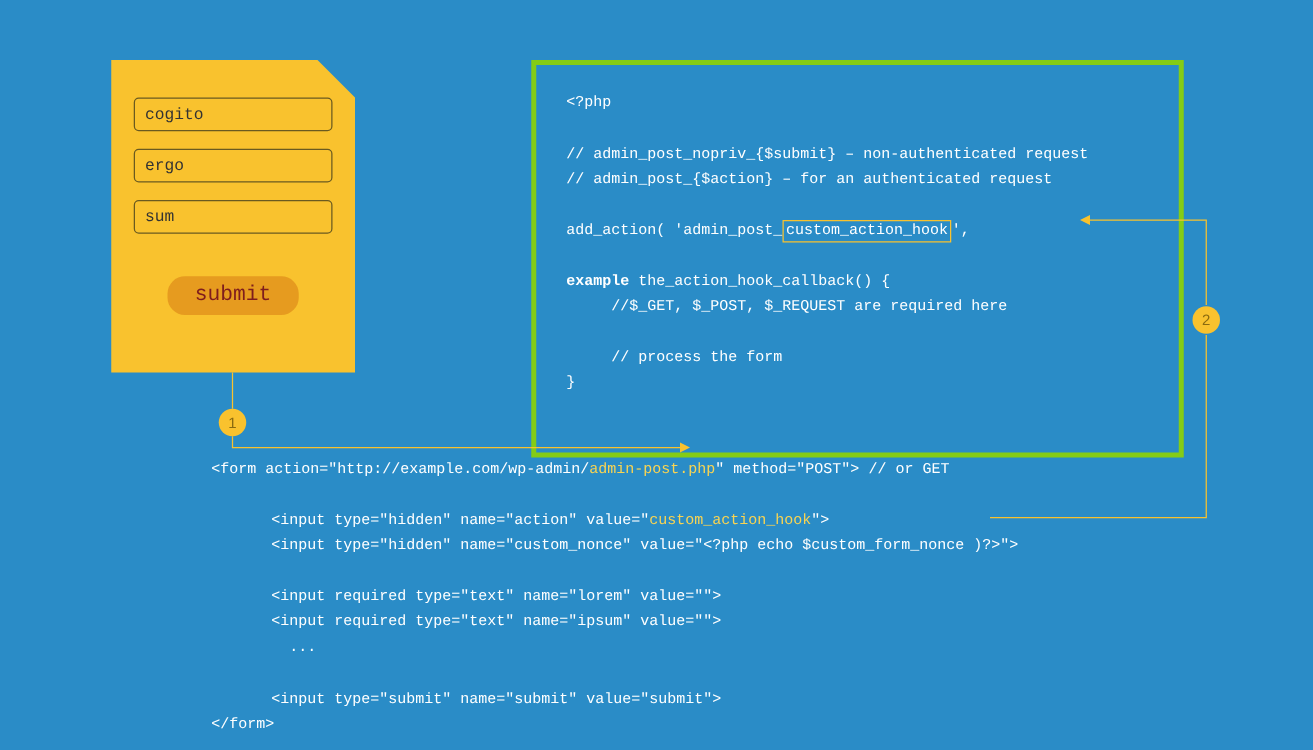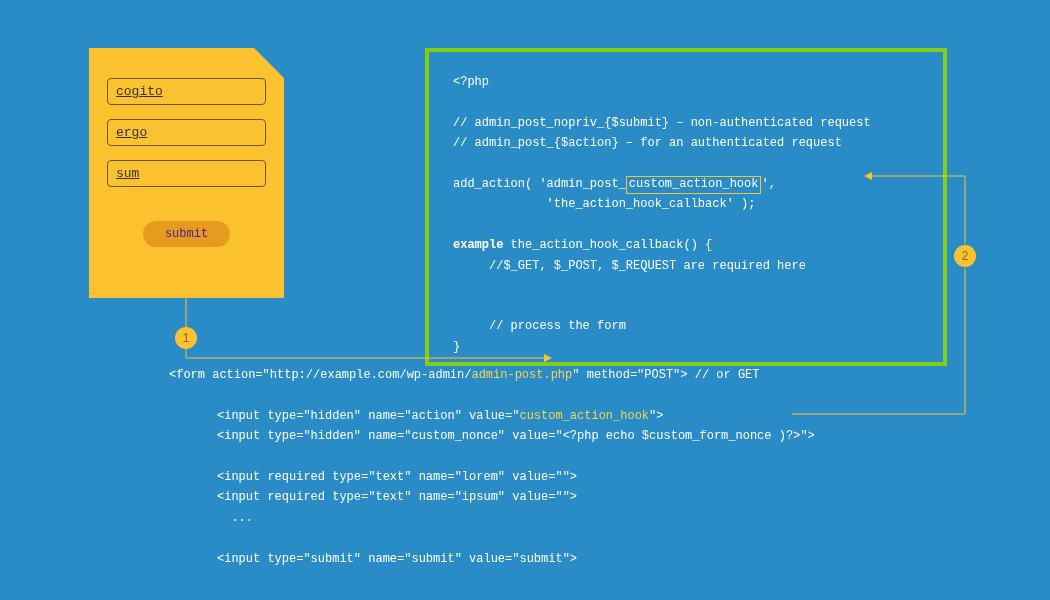--- a/index.html
+++ b/index.html
@@ -32,32 +32,31 @@
   .field {
     border: 1px solid #6a5a20;
     border-radius: 4px;
     padding: 5px 8px;
     margin-bottom: 14px;
     color: #333;
     font-family: 'Courier New', monospace;
     font-size: 13px;
     background: transparent;
     width: 100%;
-    text-decoration: underline;
   }
   .submit-btn {
     display: block;
     margin: 20px auto 0 auto;
     background: #e69b1f;
     border: none;
     border-radius: 14px;
     padding: 6px 22px;
-    color: #4c1d95;
+    color: #7f1d1d;
     font-family: 'Courier New', monospace;
-    font-size: 12px;
+    font-size: 17px;
   }
   .php-panel {
     position: absolute;
     left: 425px;
     top: 48px;
     width: 522px;
     height: 318px;
     border: 4px solid #84cc16;
     padding: 20px 24px;
     color: #fff;
@@ -118,46 +117,46 @@
 
 <div class="php-panel">
   <div>&lt;?php</div>
   <br>
   <div>// admin_post_nopriv_{$submit} – non-authenticated request</div>
   <div>// admin_post_{$action} – for an authenticated request</div>
   <br>
   <div>
     <span>add_action( 'admin_post_</span><span class="hook-box">custom_action_hook</span><span>',</span>
   </div>
-  <div style="white-space:pre;">             'the_action_hook_callback' );</div>
   <br>
   <div>
     <span class="kw">example</span><span> the_action_hook_callback() {</span>
   </div>
   <div style="white-space:pre;">     //$_GET, $_POST, $_REQUEST are required here</div>
   <br>
-  <div style="white-space:pre;margin-top:20px;">     // process the form</div>
+  <div style="white-space:pre;">     // process the form</div>
   <div>}</div>
 </div>
 
 <div class="html-code">
   <div>
     <span>&lt;form action="http://example.com/wp-admin/</span><span class="yellow">admin-post.php</span><span>" method="POST"&gt; // or GET</span>
   </div>
   <br>
   <div class="indent">
     <span>&lt;input type="hidden" name="action" value="</span><span class="yellow">custom_action_hook</span><span>"&gt;</span>
   </div>
   <div class="indent">&lt;input type="hidden" name="custom_nonce" value="&lt;?php echo $custom_form_nonce )?&gt;"&gt;</div>
   <br>
   <div class="indent">&lt;input required type="text" name="lorem" value=""&gt;</div>
   <div class="indent">&lt;input required type="text" name="ipsum" value=""&gt;</div>
   <div class="indent" style="white-space:pre;">  ...</div>
   <br>
   <div class="indent">&lt;input type="submit" name="submit" value="submit"&gt;</div>
+  <div>&lt;/form&gt;</div>
 </div>
 
 <div class="badge badge1">1</div>
 <div class="badge badge2">2</div>
 
 <svg width="1050" height="600" style="position:absolute;left:0;top:0;pointer-events:none;">
 
   <path class="connector" d="M186 298 V 327"></path>
   <path class="connector" d="M186 349 V 358 H 544"></path>
   <polygon class="arrowhead" points="544,354 552,358 544,362"></polygon>

